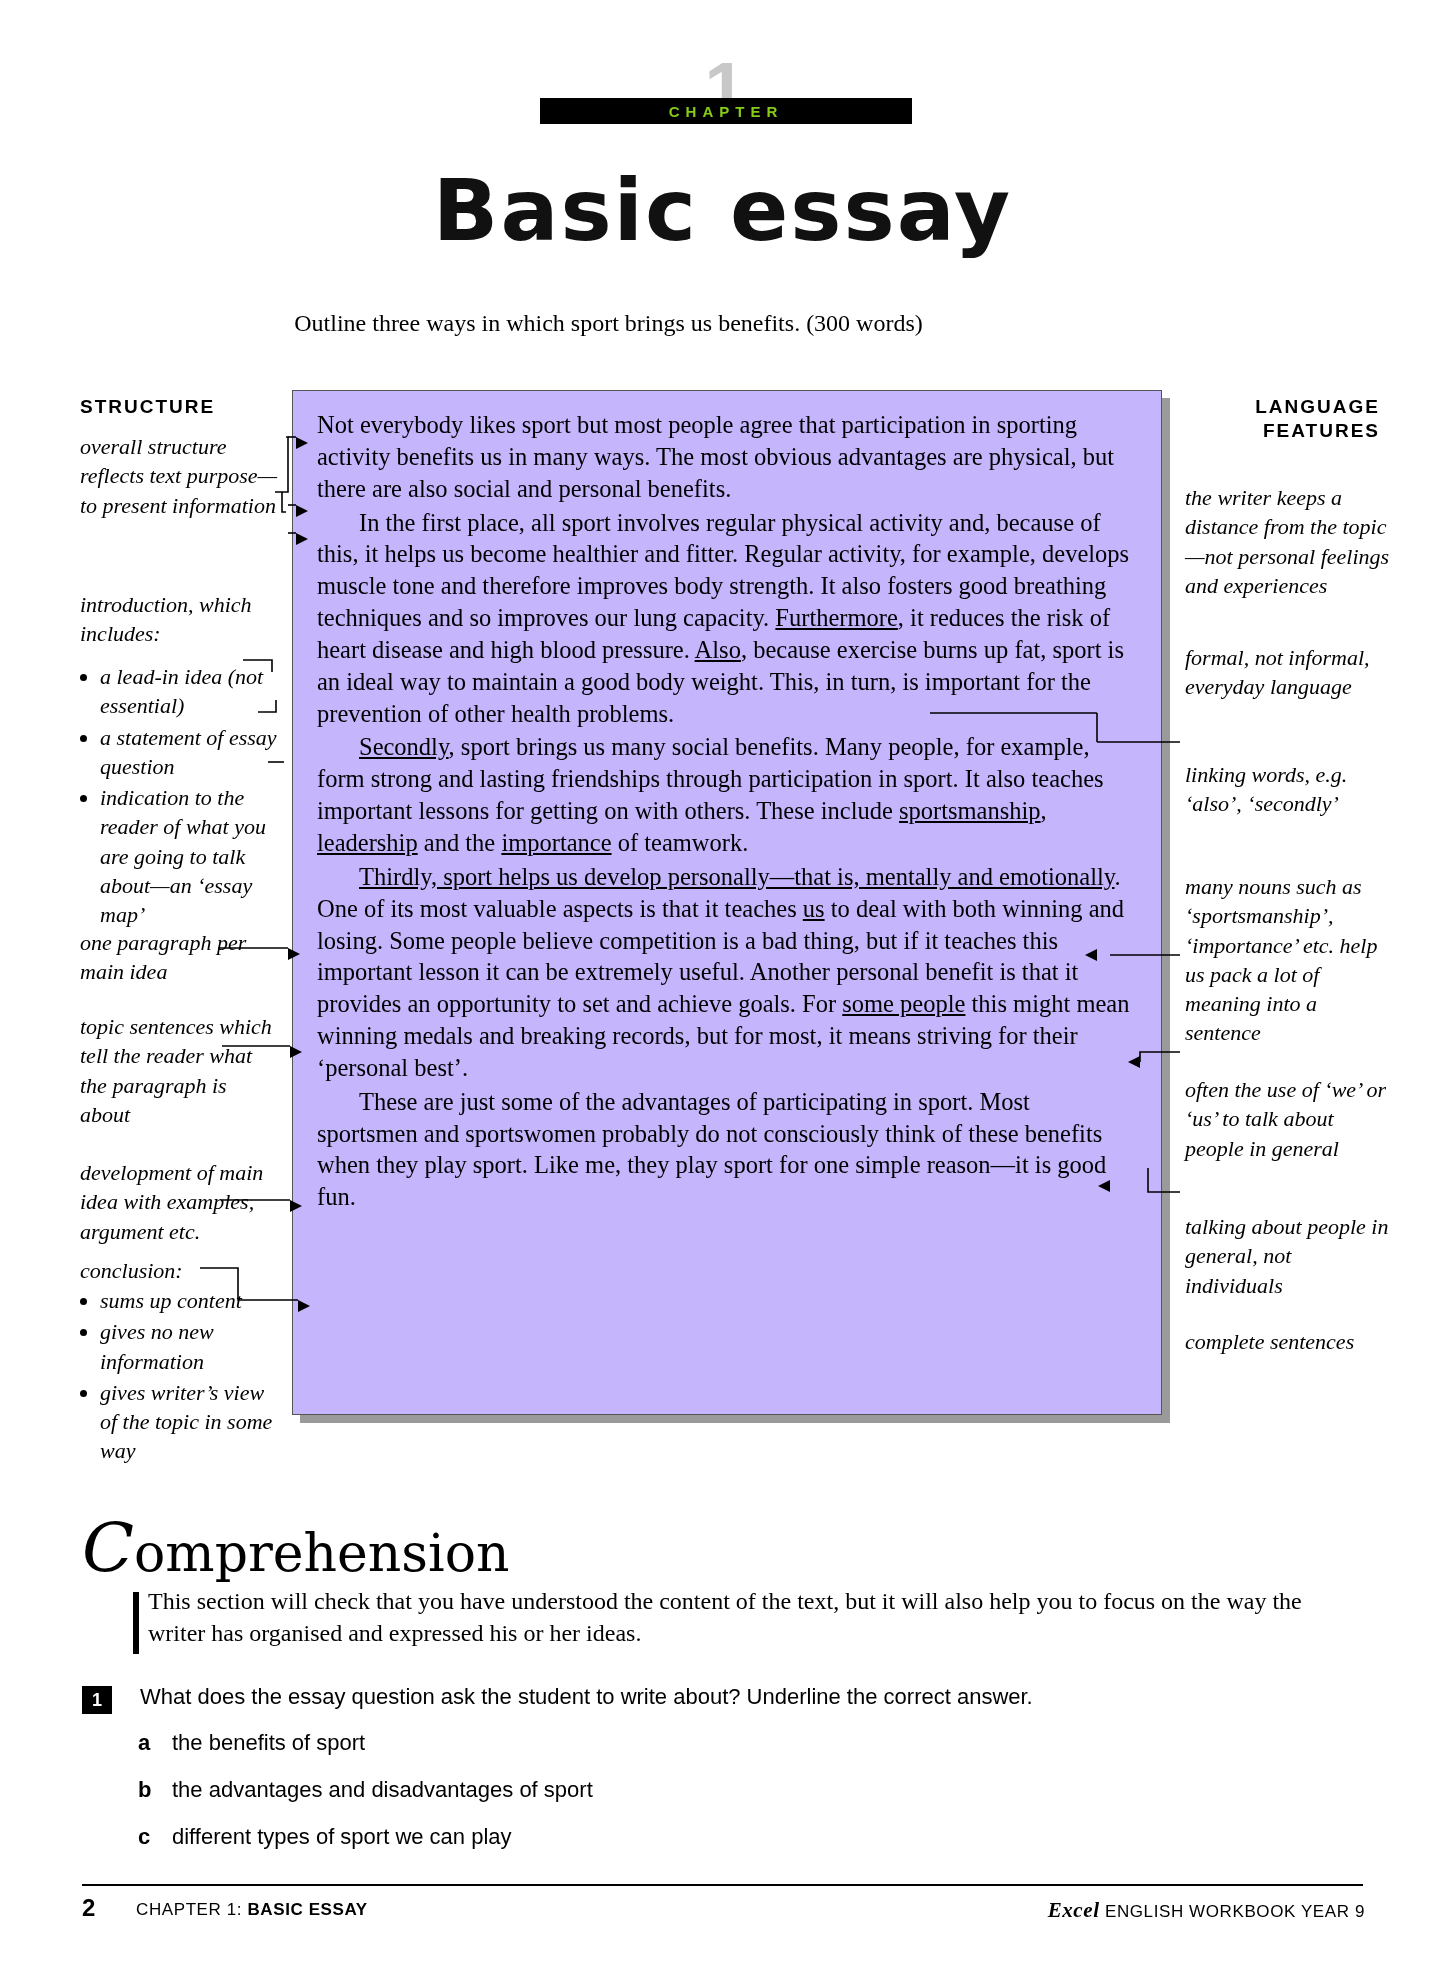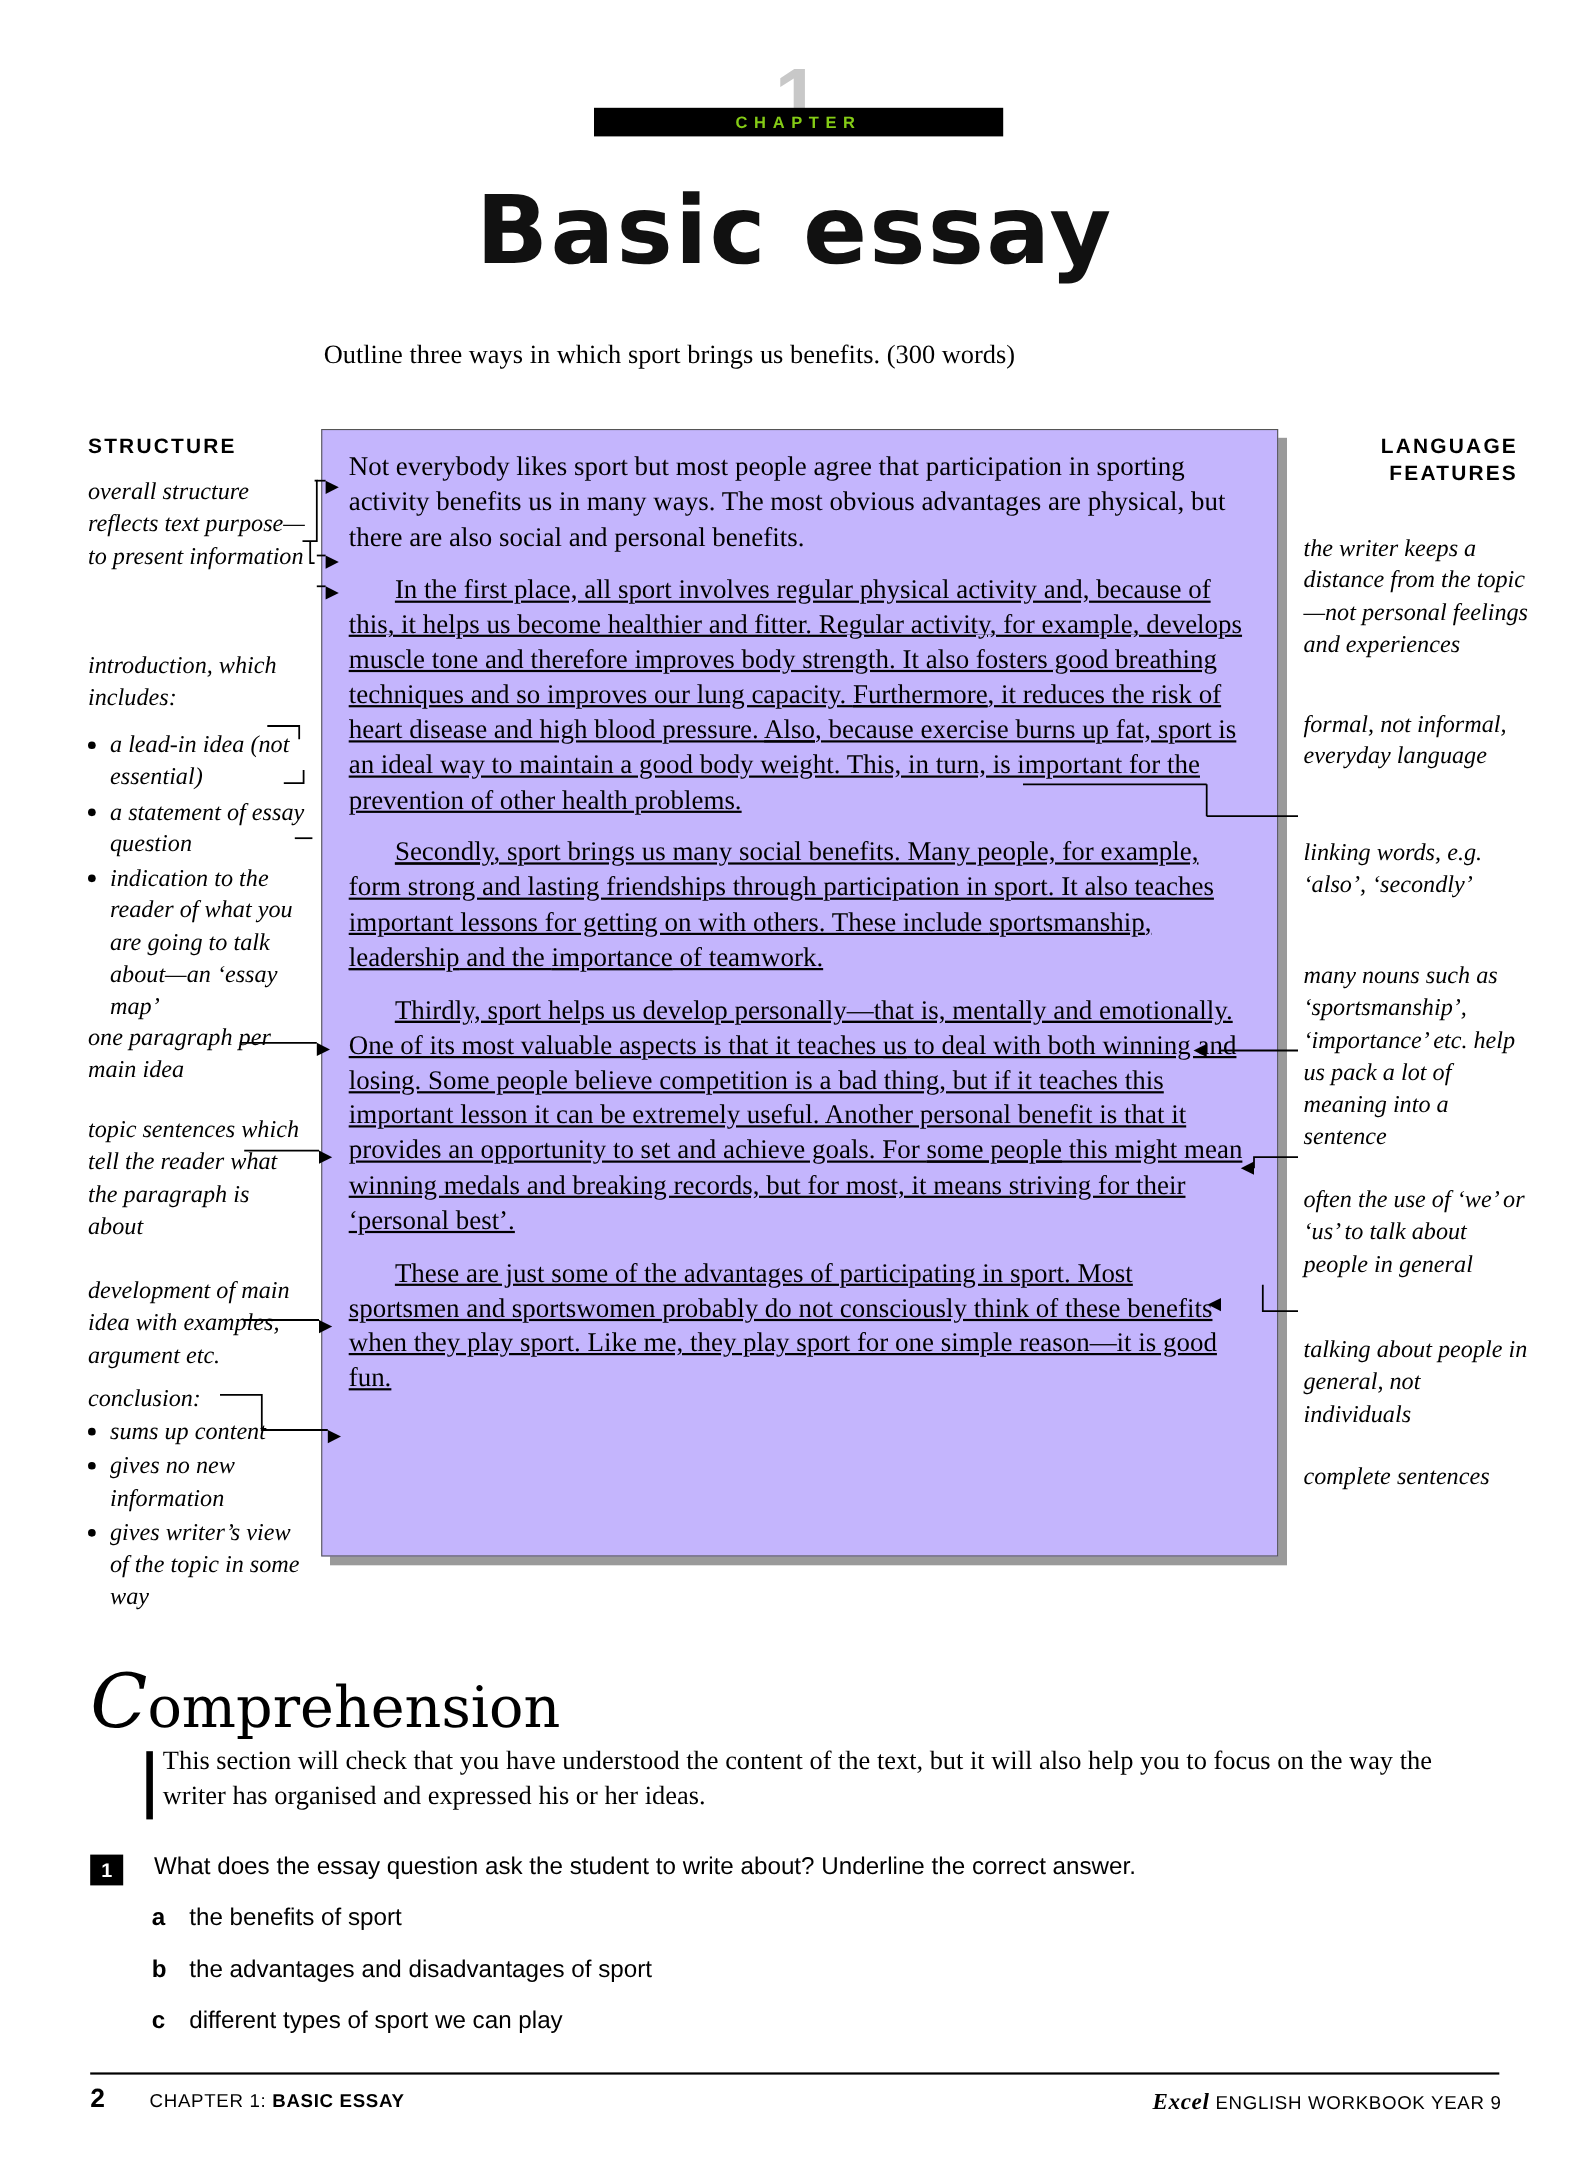--- a/index.html
+++ b/index.html
@@ -123,21 +123,21 @@
     border: 1px solid #555555;
     box-sizing: border-box;
     padding: 18px 26px 10px 24px;
   }
   .essay-box p {
     margin: 0;
     font-size: 24.5px;
     line-height: 1.30;
     text-align: left;
   }
-  .essay-box p + p { text-indent: 42px; margin-top: 16px; text-decoration: underline; }
+  .essay-box p + p { text-indent: 42px; margin-top: 2px; }
   .u { text-decoration: underline; }
 
   
   svg.overlay {
     position: absolute;
     top: 0; left: 0;
     width: 1445px;
     height: 1982px;
     pointer-events: none;
   }

